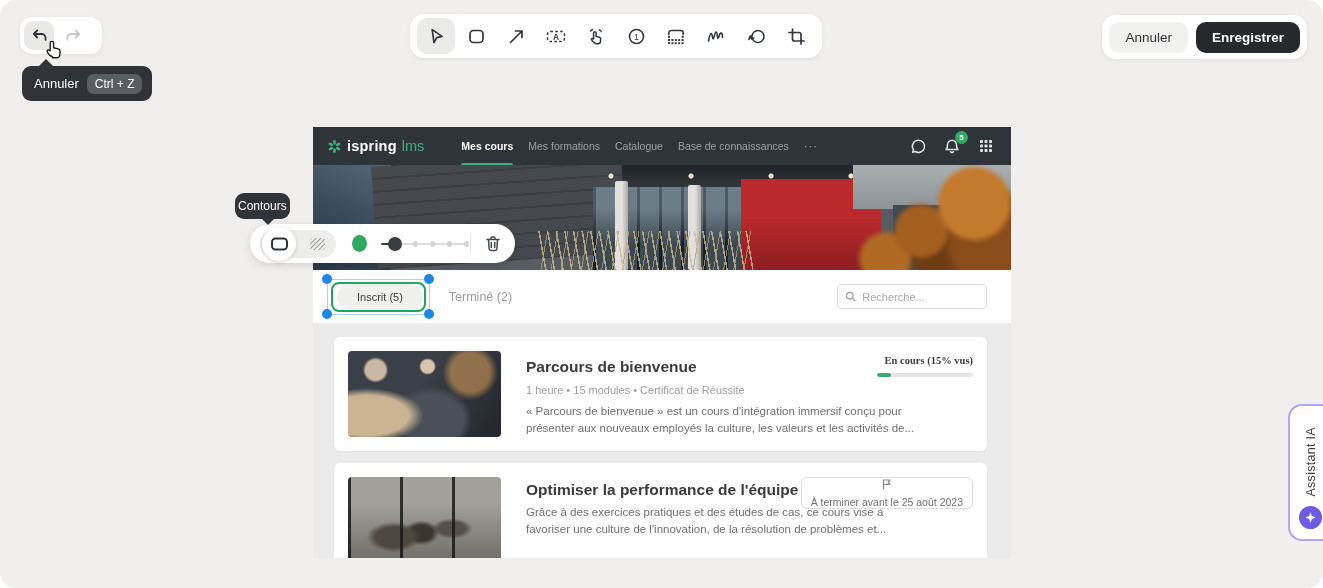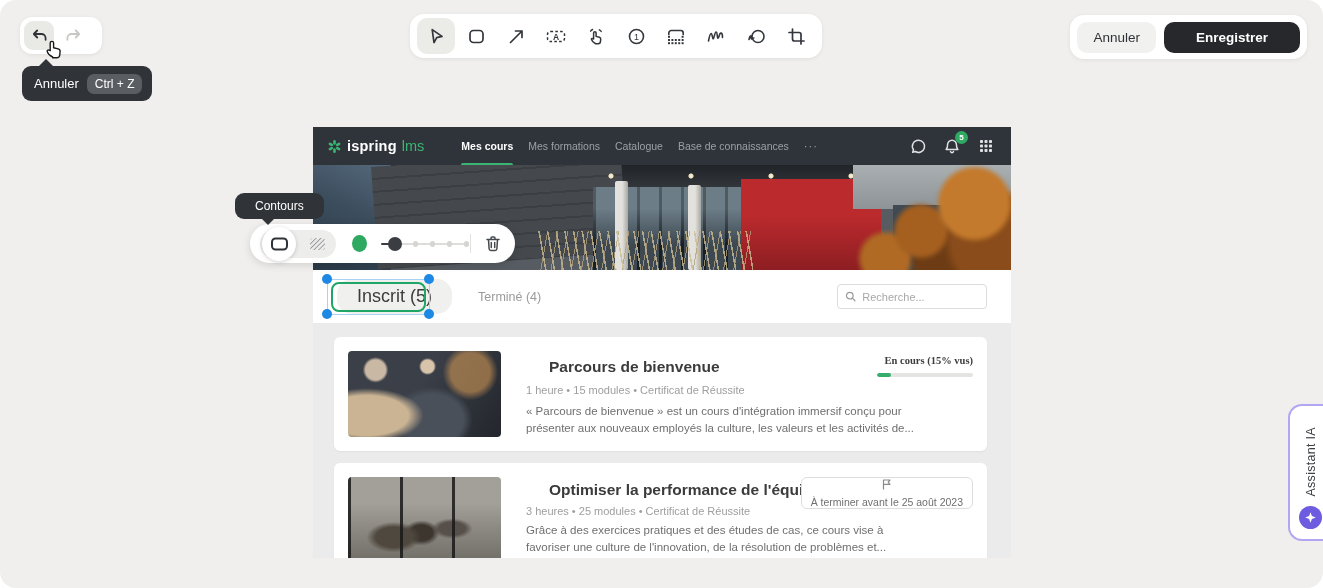--- a/index.html
+++ b/index.html
@@ -40,21 +40,21 @@
   .tool-btn.active { background:#ebebe8; }
   .tool-btn svg { display:block; }
 
   
   .actions-pill {
     position:absolute; right:16px; top:15px; height:44px; background:#fff;
     border-radius:14px; box-shadow:0 1px 4px rgba(0,0,0,.07);
     display:flex; align-items:center; gap:8px; padding:0 7px; z-index:40;
   }
   .btn-cancel { height:31px; padding:0 16px; border:none; border-radius:10px; background:#f1f1ef; color:#2f3237; font-size:13.5px; cursor:pointer; font-family:inherit; }
-  .btn-save { height:31px; padding:0 32px; border:none; border-radius:10px; background:#26282c; color:#fff; font-size:13.5px; font-weight:bold; cursor:pointer; font-family:inherit; }
+  .btn-save { height:31px; padding:0 16px; border:none; border-radius:10px; background:#26282c; color:#fff; font-size:13.5px; font-weight:bold; cursor:pointer; font-family:inherit; }
 
   
   .shot { position:absolute; left:313px; top:127px; width:698px; height:431px; background:#ebebeb; overflow:hidden; z-index:10; }
 
   .lms-header { position:absolute; left:0; top:0; width:698px; height:38px; background:#2f343a; display:flex; align-items:center; padding:0 14px; }
   .brand { display:flex; align-items:center; gap:5px;justify-content:center; }
   .brand-name { color:#fff; font-weight:bold; font-size:14.5px; letter-spacing:.2px; }
   .brand-suffix { color:#3cb474; font-size:14.5px; }
   .lms-nav { display:flex; align-items:center; gap:15px; margin-left:37px; }
   .nav-item { color:#9aa0a6; font-size:10.5px; white-space:nowrap; cursor:pointer; position:relative; height:38px; display:flex; align-items:center; }
@@ -92,21 +92,21 @@
       repeating-linear-gradient(100deg, transparent 0 9px, #b3a37c 9px 10px); }
   .bn-lights { left:290px; top:8px; width:400px; height:6px; background:
       radial-gradient(circle at 8px 3px,#f5e9c8 0 2px, transparent 3px),
       radial-gradient(circle at 88px 3px,#f5e9c8 0 2px, transparent 3px),
       radial-gradient(circle at 168px 3px,#f5e9c8 0 2px, transparent 3px),
       radial-gradient(circle at 248px 3px,#f5e9c8 0 2px, transparent 3px),
       radial-gradient(circle at 328px 3px,#f5e9c8 0 2px, transparent 3px); }
 
   
   .tabrow { position:absolute; left:0; top:143px; width:698px; height:53px; background:#fff; display:flex; align-items:center; padding:0 24px; }
-  .tab-active { background:#f0f0ee; border-radius:15px; padding:7px 20px; font-size:18px; color:#3c3c3c; cursor:pointer; }
+  .tab-active { background:#f0f0ee; border-radius:15px; padding:7px 20px; font-size:11px; color:#3c3c3c; cursor:pointer; }
   .tab-inactive { margin-left:26px; font-size:12.5px; color:#9b9b9b; cursor:pointer; }
   .searchbox { margin-left:auto; width:150px; height:25px; border:1px solid #dcdcda; border-radius:4px; background:#fff; display:flex; align-items:center; padding:0 7px; gap:6px; }
   .searchbox input { border:none; outline:none; width:100%; font-size:11px; color:#555; background:transparent; font-family:inherit; }
   .searchbox input::placeholder { color:#a8a8a8; }
 
   
   .cards { position:absolute; left:0; top:196px; width:698px; height:235px; background:#ebebeb; }
   .card { position:absolute; left:21px; width:653px; background:#fff; border-radius:6px; box-shadow:0 1px 2px rgba(0,0,0,.05); }
   .card-1 { top:14px; height:114px; }
   .card-2 { top:140px; height:110px; }
@@ -118,21 +118,21 @@
       radial-gradient(ellipse at 55% 80%, #4a505a 0 26%, transparent 34%),
       radial-gradient(circle at 80% 25%, rgba(240,170,90,.5) 0 14%, transparent 20%),
       linear-gradient(120deg,#3a3f48 0 45%, #23262c 100%); }
   .thumb-2 { background:
       repeating-linear-gradient(90deg, rgba(25,25,25,.85) 0 3px, transparent 3px 52px),
       radial-gradient(ellipse at 30% 70%, #4f483e 0 12%, transparent 18%),
       radial-gradient(ellipse at 48% 65%, #3c362f 0 10%, transparent 16%),
       radial-gradient(ellipse at 68% 60%, #57504a 0 9%, transparent 14%),
       linear-gradient(180deg,#a3a09a 0 30%, #8c8983 60%, #706d66 100%); }
   .card-body { position:absolute; left:192px; top:0; right:14px; height:100%; }
-  .course-title { font-size:15.5px; font-weight:bold; color:#3b3b3b;margin-left:23px; }
+  .course-title { font-size:15.5px; font-weight:bold; color:#3b3b3b; }
   .course-meta { font-size:11px; color:#9e9e9e; margin-top:8px; }
   .course-desc { font-size:11.5px; color:#6f6f6f; line-height:17px; margin-top:7px; max-width:398px; }
   .card-1 .course-title { margin-top:21px; }
   .card-2 .course-title { margin-top:18px; max-width:330px; }
   .card-2 .course-meta { margin-top:6px; }
   .card-2 .course-desc { margin-top:5px; max-width:382px; }
   .progress-wrap { position:absolute; right:0; top:18px; width:96px; text-align:right;font-family:Liberation Serif, serif; }
   .progress-label { font-size:10.5px; font-weight:bold; color:#3d3d3d; white-space:nowrap; }
   .progress-track { margin-top:7px; width:96px; height:4px; border-radius:2px; background:#e4e4e2; overflow:hidden; }
   .progress-fill { height:100%; background:#34ad6d; border-radius:2px; }
@@ -156,21 +156,21 @@
   .seg-opt.selected::before { content:""; position:absolute; left:2px; top:-3px; width:34px; height:34px; background:#fff; border-radius:50%; box-shadow:0 1px 4px rgba(0,0,0,.18); }
   .seg-opt svg { position:relative; }
   .color-swatch { width:17px; height:17px; border-radius:50%; background:#2fa862; margin-left:16px; cursor:pointer; }
   .stroke-slider { display:flex; align-items:center; margin-left:14px; width:86px; position:relative; height:14px; cursor:pointer; }
   .slider-line-active { position:absolute; left:0; top:6px; width:10px; height:2.5px; background:#3a3d41; border-radius:2px; }
   .slider-thumb { position:absolute; left:7px; top:0; width:14px; height:14px; border-radius:50%; background:#3a3d41; }
   .slider-line-rest { position:absolute; left:21px; top:6.5px; width:65px; height:1.5px; background:#dddddb; }
   .slider-dot { position:absolute; top:4.5px; width:5.5px; height:5.5px; border-radius:50%; background:#d5d5d3; }
   .ctx-divider { width:1px; height:19px; background:#e2e2e0; margin-left:14px; }
   .trash-btn { border:none; background:transparent; margin-left:10px; cursor:pointer; display:flex; align-items:center; justify-content:center; padding:2px; }
-  #contours-tooltip { left:235px; top:193px; height:26px; padding:0 20px; font-size:12px; z-index:31; }
+  #contours-tooltip { left:235px; top:193px; height:26px; padding:0 3px; font-size:12px; z-index:31; }
   #contours-tooltip::after {
     content:""; position:absolute; bottom:-6px; left:26px;
     border-left:7px solid transparent; border-right:7px solid transparent; border-top:7px solid #303338;
   }
 
   
   .assistant-tab {
     position:absolute; right:-8px; top:404px; width:43px; height:137px; background:#fff;
     border:2px solid #b2a6f2; border-right:none; border-radius:14px 0 0 14px;
     display:flex; flex-direction:column; align-items:center; justify-content:flex-end; gap:9px; padding-bottom:10px; z-index:40; cursor:pointer;
@@ -341,21 +341,21 @@
       <div class="bn bn-pillar" style="left:375px; top:20px; height:85px;"></div>
       <div class="bn bn-red"></div>
       <div class="bn bn-gray-top"></div>
       <div class="bn bn-right-glass"></div>
       <div class="bn bn-tree"></div>
       <div class="bn bn-grass"></div>
     </div>
 
     <div class="tabrow">
       <span class="tab-active">Inscrit (5)</span>
-      <span class="tab-inactive">Terminé (4)</span>
+      <span class="tab-inactive">Terminé (2)</span>
       <span class="searchbox">
         <svg width="13" height="13" viewBox="0 0 13 13">
             <circle cx="5.5" cy="5.5" r="3.8" fill="none" stroke="#9a9a9a" stroke-width="1.4"></circle>
             <path d="m8.4 8.4 3 3" stroke="#9a9a9a" stroke-width="1.4" stroke-linecap="round"></path>
           </svg>
         <input type="text" placeholder="Recherche..." style="">
       </span>
     </div>
 
     <div class="cards">
@@ -372,21 +372,20 @@
               <div class="progress-fill" style="width: 15%;"></div>
             </div>
           </div>
         </div>
       </div>
 
       <div class="card card-2">
         <div class="thumb thumb-2"></div>
         <div class="card-body">
           <div class="course-title">Optimiser la performance de l'équipe</div>
-          <div class="course-meta">3 heures • 25 modules • Certificat de Réussite</div>
           <div class="course-desc">Grâce à des exercices pratiques et des études de cas, ce cours vise à favoriser une culture de l'innovation, de la résolution de problèmes et...</div>
           <div class="deadline-badge">
             <svg width="12" height="13" viewBox="0 0 12 13">
                 <path d="M2.5 11.5V2h6.5L7.2 4.2 9 6.4H2.5" fill="none" stroke="#8a8a8a" stroke-width="1.2" stroke-linejoin="round"></path>
               </svg>
             <span>À terminer avant le 25 août 2023</span>
           </div>
         </div>
       </div>
 

